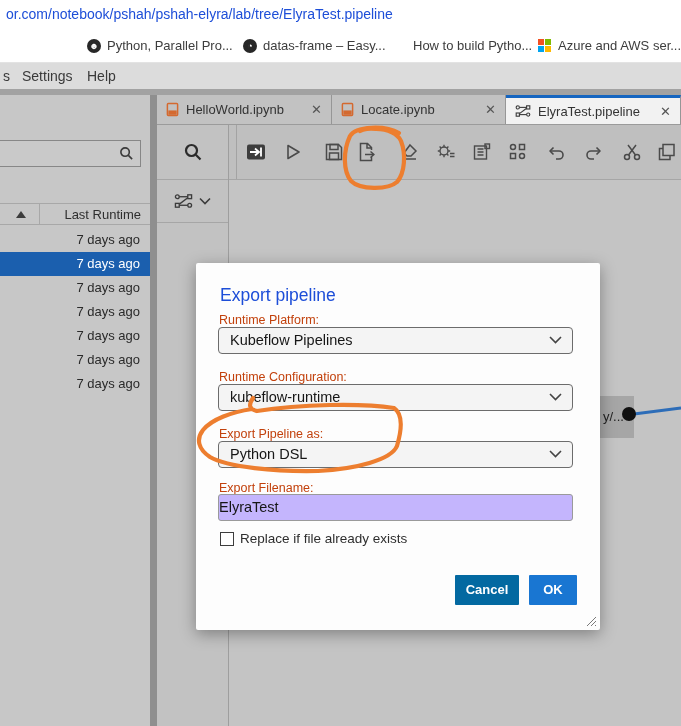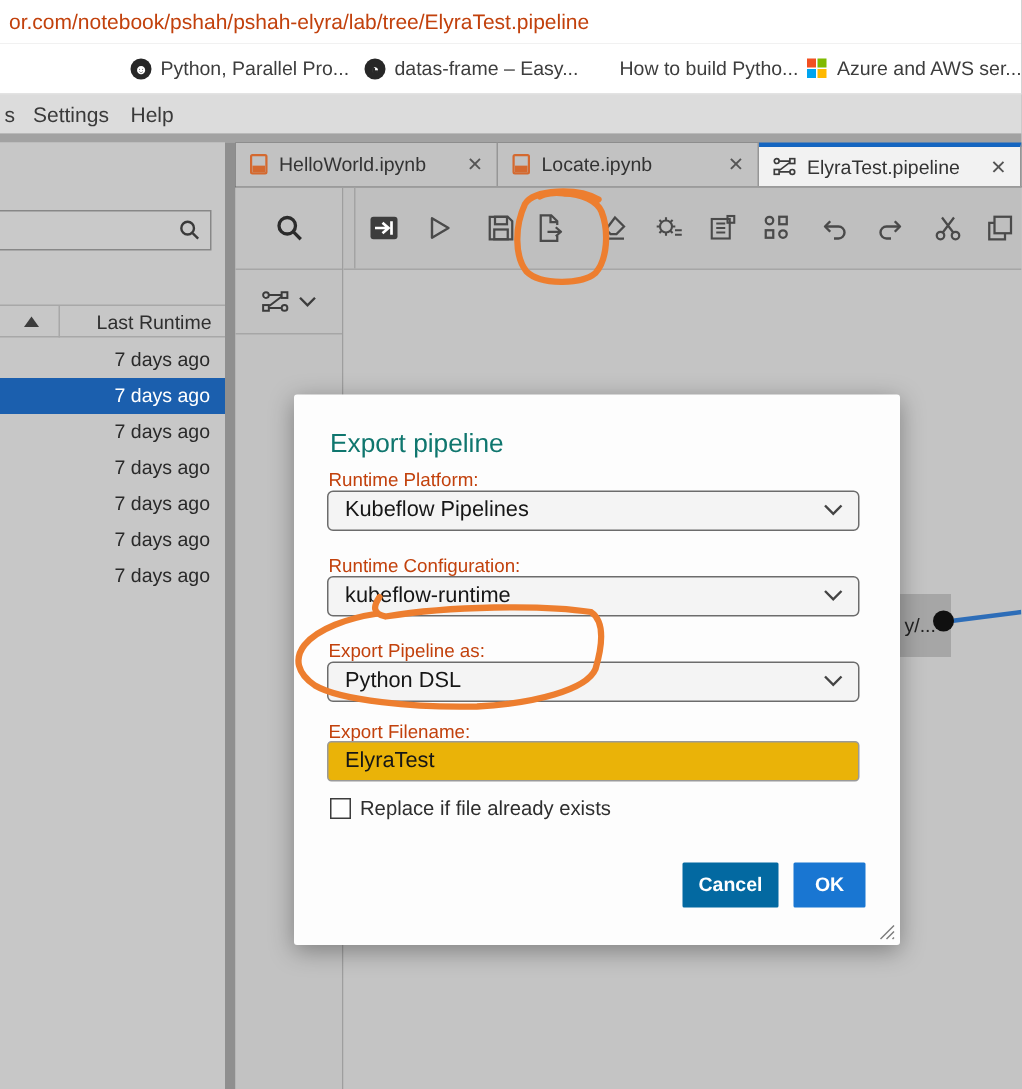--- a/index.html
+++ b/index.html
@@ -3,21 +3,21 @@
 <meta charset="utf-8">
 <style>
   * { margin:0; padding:0; box-sizing:border-box; }
   html,body { width:681px; height:726px; overflow:hidden;
     font-family:"Liberation Sans", sans-serif; background:#c4c4c4; }
   .abs { position:absolute; }
   #page { position:relative; width:681px; height:726px; }
 
   
   #url-bar { left:0; top:0; width:681px; height:29px; background:#fff; }
-  #url-text { left:6px; top:0; line-height:29px; font-size:14px; color:#c2410c; white-space:nowrap; }
+  #url-text { left:6px; top:0; line-height:29px; font-size:14px; color:#1d4ed8; white-space:nowrap; }
   #bookmarks-bar { left:0; top:29px; width:681px; height:34px; background:#fff; border-bottom:1px solid #e3e3e3; }
   .bm-label { top:0; line-height:33px; font-size:13px; color:#3d3d3d; white-space:nowrap; }
   .bm-icon { top:10px; width:14px; height:14px; }
   .circle-icon { border-radius:50%; background:#272727; color:#fff; font-size:9px; text-align:center; line-height:14px; }
   .ms-logo { display:grid; grid-template-columns:6px 6px; grid-template-rows:6px 6px; gap:1px; }
   .ms-logo i { display:block; }
 
   
   #menubar { left:0; top:63px; width:681px; height:26px; background:#dcdcdc; }
   .menu-item { top:0; line-height:26px; font-size:14px; color:#3a3a3a; }
@@ -58,27 +58,27 @@
   
   #canvas { left:229px; top:180px; width:452px; height:546px; background:#c4c4c4; }
   #pipeline-node { left:600px; top:396px; width:34px; height:42px; background:#a6a6a6; }
   #node-label { left:3px; top:13px; font-size:13px; color:#222; }
   #node-port { left:622px; top:407px; width:14px; height:14px; background:#101010; border-radius:50%; }
   #edge-svg { left:0; top:0; width:681px; height:726px; pointer-events:none; }
 
   
   #dialog { left:196px; top:263px; width:404px; height:367px; background:#fdfdfd; border-radius:2px;
     box-shadow:0 4px 16px rgba(0,0,0,0.35); }
-  #dialog-title { left:24px; top:22px; font-size:17.5px; color:#0f766e; }
+  #dialog-title { left:24px; top:22px; font-size:17.5px; color:#1d4ed8; }
   .dlg-label { left:23px; font-size:12.5px; color:#c2410c; }
   .dlg-select { left:22px; width:355px; height:27px; background:#f4f4f4; border:1px solid #6c6c6c; border-radius:4px;
     font-size:14.5px; color:#161616; line-height:25px; padding-left:11px; }
   .dlg-select .chev { position:absolute; right:10px; top:7px; color:#444; }
-  .dlg-input { left:22px; width:355px; height:27px; background:#eab308; border:1px solid #9a9a9a; border-radius:3px;
-    font-size:14.5px; color:#161616; line-height:25px; padding-left:11px; }
+  .dlg-input { left:22px; width:355px; height:27px; background:#c4b5fd; border:1px solid #9a9a9a; border-radius:3px;
+    font-size:14.5px; color:#161616; line-height:25px; }
   #dlg-checkbox { left:24px; top:269px; width:14px; height:14px; background:#fff; border:1px solid #3d3d3d; }
   #dlg-checkbox-label { left:44px; top:268px; font-size:13.5px; color:#2e2e2e; }
   .dlg-btn { top:312px; height:30px; color:#fff; font-size:13px; font-weight:bold; text-align:center; line-height:30px; border-radius:1px; }
   #btn-cancel { left:259px; width:64px; background:#0369a1; }
   #btn-ok { left:333px; width:48px; background:#1976d2; }
   #dlg-resize { right:3px; bottom:3px; }
 
   #annotation-svg { left:0; top:0; width:681px; height:726px; pointer-events:none; z-index:50; }
   svg { display:block; }
 </style>

